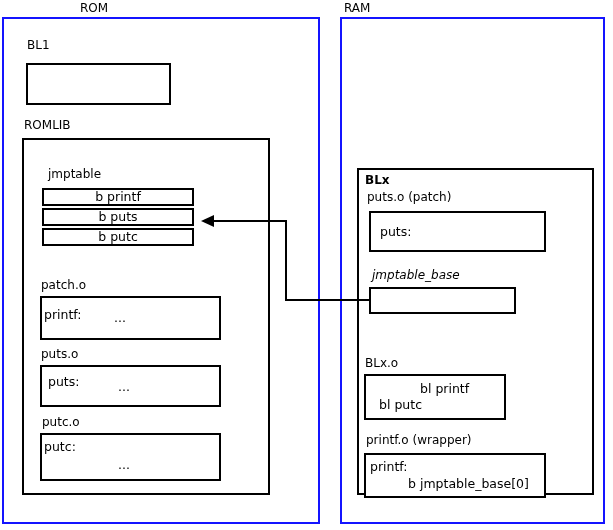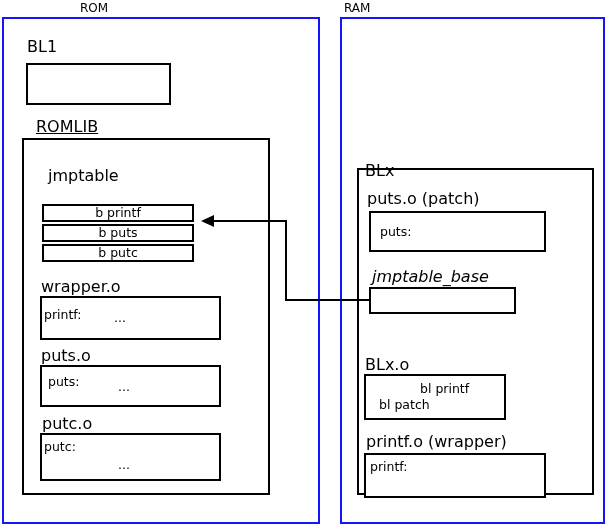--- a/index.html
+++ b/index.html
@@ -23,21 +23,21 @@
     line-height: 1;
   }
   .region-box {
     position: absolute;
     border: 2px solid #1414ff;
     box-sizing: border-box;
     background: transparent;
   }
   .grp-label {
     position: absolute;
-    font-size: 16px;
+    font-size: 12px;
     color: #000000;
     white-space: nowrap;
     line-height: 1;
   }
   .grp-box {
     position: absolute;
     border: 2px solid #000000;
     box-sizing: border-box;
     background: transparent;
   }
@@ -59,21 +59,20 @@
     position: absolute;
     border: 2px solid #000000;
     box-sizing: border-box;
     background: #ffffff;
     font-size: 12.5px;
     color: #000000;
     display: flex;
     align-items: center;
     justify-content: center;
     line-height: 1;
-    margin-top: 16px;
   }
   .conn {
     position: absolute;
     background: #000000;
   }
   .arrow-head {
     position: absolute;
     width: 0;
     height: 0;
     border-top: 6px solid transparent;
@@ -87,29 +86,29 @@
 <div id="canvas">
 
   <div class="region-label" style="left:80px; top:2px;">ROM</div>
   <div class="region-box" style="left:2px; top:17px; width:318px; height:507px;"></div>
 
   <div class="grp-label" style="left:27px; top:39px;">BL1</div>
   <div class="code-box" style="left:26px; top:63px; width:145px; height:42px;">
     <span class="code-text" style="left:6px; top:6px;"></span>
   </div>
 
-  <div class="grp-label" style="left:36px; top:119px;text-decoration:underline;">ROMLIB</div>
+  <div class="grp-label" style="left:24px; top:119px;">ROMLIB</div>
   <div class="grp-box" style="left:22px; top:138px; width:248px; height:357px;"></div>
 
   <div class="grp-label" style="left:48px; top:168px;">jmptable</div>
   <div class="tbl-row" style="left:42px; top:188px; width:152px; height:18px;">b printf</div>
   <div class="tbl-row" style="left:42px; top:228px; width:152px; height:18px;">b putc</div>
   <div class="tbl-row" style="left:42px; top:208px; width:152px; height:18px;">b puts</div>
 
-  <div class="grp-label" style="left:41px; top:279px;">wrapper.o</div>
+  <div class="grp-label" style="left:41px; top:279px;">patch.o</div>
   <div class="code-box" style="left:40px; top:296px; width:181px; height:44px;">
     <span class="code-text" style="left:2px; top:10px;">printf:</span>
     <span class="code-text" style="left:72px; top:13px;">...</span>
   </div>
 
   <div class="grp-label" style="left:41px; top:348px;">puts.o</div>
   <div class="code-box" style="left:40px; top:365px; width:181px; height:42px;">
     <span class="code-text" style="left:6px; top:8px;">puts:</span>
     <span class="code-text" style="left:76px; top:13px;">...</span>
   </div>
@@ -117,41 +116,42 @@
   <div class="grp-label" style="left:42px; top:416px;text-align:center;">putc.o</div>
   <div class="code-box" style="left:40px; top:433px; width:181px; height:48px;text-align:center;">
     <span class="code-text" style="left:2px; top:5px;">putc:</span>
     <span class="code-text" style="left:76px; top:23px;">...</span>
   </div>
 
   <div class="region-label" style="left:344px; top:2px;">RAM</div>
   <div class="region-box" style="left:340px; top:17px; width:265px; height:507px;"></div>
 
   <div class="grp-box" style="left:357px; top:168px; width:237px; height:327px;"></div>
-  <div class="grp-label" style="left:365px; top:163px;">BLx</div>
+  <div class="grp-label" style="left:365px; top:174px;font-weight:bold;">BLx</div>
 
   <div class="grp-label" style="left:367px; top:191px;">puts.o (patch)</div>
   <div class="code-box" style="left:369px; top:211px; width:177px; height:41px;">
     <span class="code-text" style="left:9px; top:12px;">puts:</span>
   </div>
 
   <div class="grp-label" style="left:372px; top:269px;font-style:italic;">jmptable_base</div>
   <div class="code-box" style="left:369px; top:287px; width:147px; height:27px;">
     <span class="code-text" style="left:6px; top:5px;"></span>
   </div>
 
   <div class="grp-label" style="left:365px; top:357px;">BLx.o</div>
   <div class="code-box" style="left:364px; top:374px; width:142px; height:46px;">
     <span class="code-text" style="left:13px; top:6px;margin-left:41px;">bl printf</span>
-    <span class="code-text" style="left:13px; top:22px;">bl patch</span>
+    <span class="code-text" style="left:13px; top:22px;">bl putc</span>
   </div>
 
   <div class="grp-label" style="left:366px; top:434px;">printf.o (wrapper)</div>
   <div class="code-box" style="left:364px; top:453px; width:182px; height:45px;">
     <span class="code-text" style="left:4px; top:5px;">printf:</span>
+    <span class="code-text" style="left:42px; top:22px;">b jmptable_base[0]</span>
   </div>
 
   <div class="conn" style="left:285px; top:299px; width:86px; height:2px;"></div>
 
   <div class="conn" style="left:285px; top:220px; width:2px; height:81px;"></div>
 
   <div class="conn" style="left:213px; top:220px; width:74px; height:2px;"></div>
 
   <div class="arrow-head" style="left:201px; top:215px;"></div>
 

